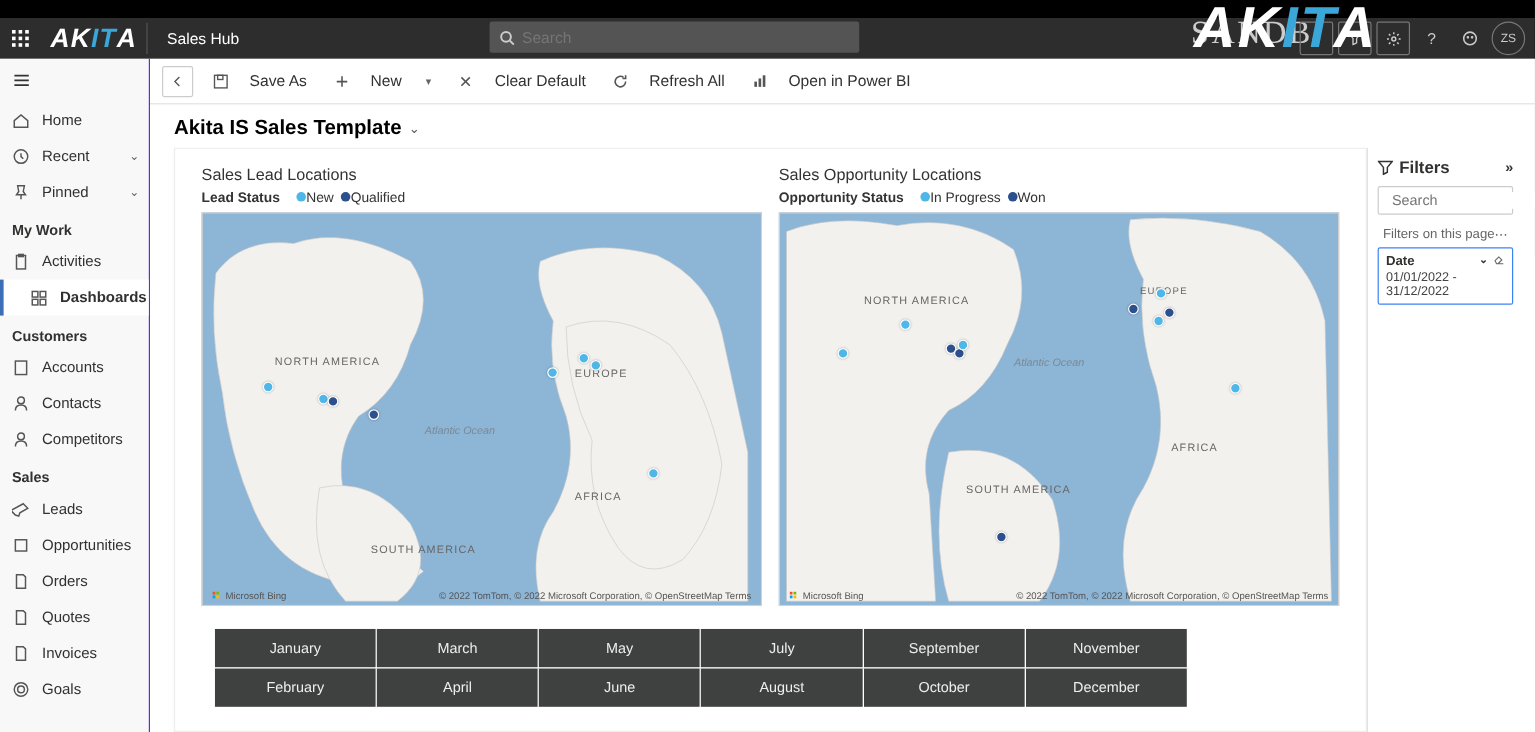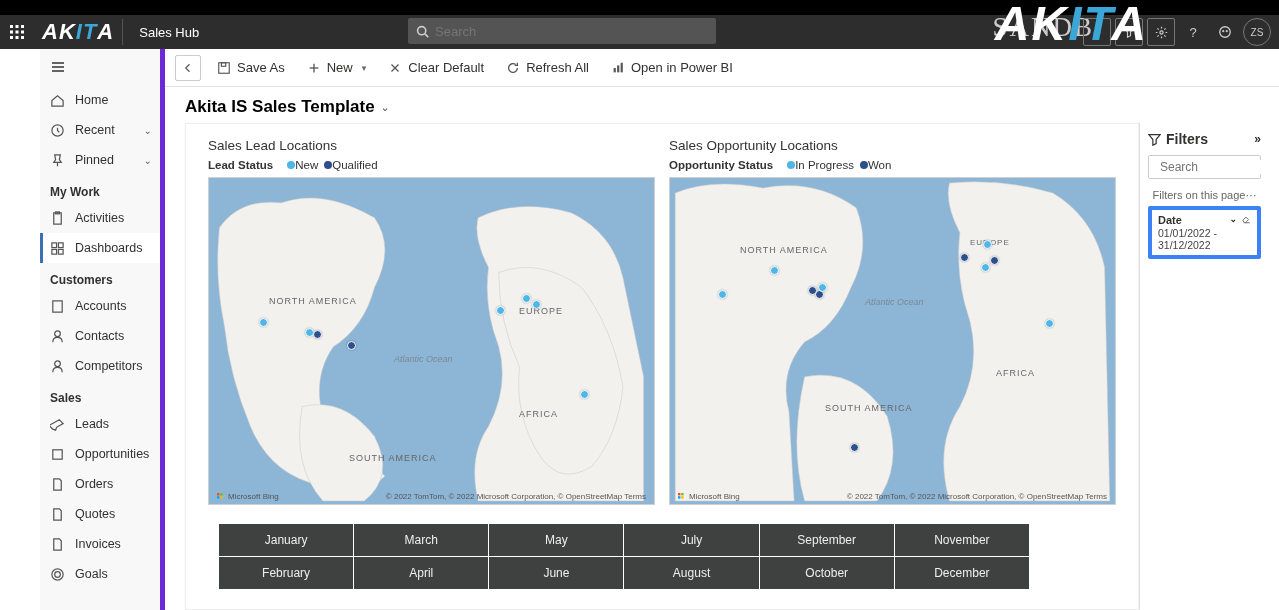--- a/index.html
+++ b/index.html
@@ -17,32 +17,32 @@
   .topicons { position:absolute; right:8px; display:flex; align-items:center; gap:4px; }
   .topicon { width:28px; height:28px; border:1px solid #777; border-radius:2px; display:flex; align-items:center; justify-content:center; color:#ccc; cursor:pointer; font-size:13px;}
   .topicon.round { border-radius:50%; }
   .topicon.noborder { border:none; }
   .overlay-logo { position:absolute; right:55px; top:0; color:#fff; text-align:left; z-index:50; pointer-events:none; }
   .overlay-logo .big { font-size:48px; font-weight:800; letter-spacing:2px; font-style:italic; line-height:1;}
   .overlay-logo .big .it { color:#3ba7d9; }
   .overlay-logo .sub { font-size:24px; font-weight:300; letter-spacing:1px; margin-top:4px;}
   
   .shell { position:absolute; top:49px; left:0; right:0; bottom:0; background:#fff; display:flex; }
-  .rail { width:125px; border-right:5px solid #6d28d9; background:#f8f8f8; overflow:hidden; position:relative;margin-left:40px;}
+  .rail { width:125px; border-right:1px solid #6d28d9; background:#f8f8f8; overflow:hidden; position:relative;}
   .hamburger { height:36px; display:flex; align-items:center; padding:0 10px; cursor:pointer; }
   .hamburger svg { width:16px; height:16px; }
   .navitem { height:30px; display:flex; align-items:center; padding:0 10px; font-size:12.5px; color:#323130; cursor:pointer; gap:10px; position:relative;}
-  .navitem.selected { background:#fff; border-left:3px solid #3b6fb6; padding-left:7px; font-weight:400;}
+  .navitem.selected { background:#fff; border-left:3px solid #3b6fb6; padding-left:22px; font-weight:700;}
   .navitem .chev { position:absolute; right:8px; color:#666; font-size:10px;}
   .navsection { font-size:12px; font-weight:700; color:#323130; padding:10px 10px 4px; }
   .navicon { width:15px; height:15px; display:inline-flex; align-items:center; justify-content:center; color:#555;}
   
   .main { flex:1; display:flex; flex-direction:column; background:#fff; }
   .cmdbar { height:38px; border-bottom:1px solid #e1e1e1; display:flex; align-items:center; padding:0 10px; gap:10px; font-size:13px; color:#323130;}
-  .cmdbtn { display:flex; align-items:center; gap:6px; cursor:pointer; padding:4px 6px; }
+  .cmdbtn { display:flex; align-items:center; gap:17px; cursor:pointer; padding:4px 6px; }
   .cmdbtn svg { width:14px; height:14px; }
   .backbtn { width:26px; height:26px; border:1px solid #ccc; border-radius:2px; display:flex; align-items:center; justify-content:center; cursor:pointer;}
   .titlebar { padding:10px 20px 6px; display:flex; align-items:center; gap:6px;}
   .titlebar h2 { font-size:17px; font-weight:600; }
   .titlebar .dd { font-size:11px; color:#555; cursor:pointer;}
   
   .canvas-row { flex:1; display:flex; gap:0; padding:0 10px 0 20px; overflow:hidden;}
   .report { flex:1; background:#fff; border:1px solid #eee; padding:14px 22px; overflow:hidden; box-shadow:0 1px 2px rgba(0,0,0,0.05);}
   .maps { display:flex; gap:14px; }
   .mapcard { flex:1; }
@@ -59,21 +59,21 @@
   .mapdot { position:absolute; width:9px; height:9px; border-radius:50%; border:1.5px solid #fff; box-shadow:0 0 2px rgba(0,0,0,0.3);}
   
   .months { margin-top:18px; border-collapse:collapse; width:812px; margin-left:10px;}
   .months td { background:#3f4040; color:#eee; font-size:12px; text-align:center; height:33px; border:1px solid #fff; cursor:pointer; width:16.6%;}
   
   .filters { width:130px; background:#fff; border-left:1px solid #e1e1e1; padding:8px 8px; font-size:12px; color:#323130;}
   .filters-head { display:flex; align-items:center; justify-content:space-between; font-weight:600; font-size:14px; margin-bottom:8px;}
   .filter-search { width:100%; height:24px; border:1px solid #ccc; border-radius:2px; display:flex; align-items:center; padding:0 6px; gap:5px; margin-bottom:10px;}
   .filter-search input { border:none; outline:none; flex:1; font-size:12px; }
   .fsection { font-size:11px; color:#666; display:flex; justify-content:center; margin-bottom:4px;}
-  .fcard { border:4px solid #3b82f6; border-radius:2px; padding:4px 6px; font-size:11px; position:relative;}
+  .fcard { border:1px solid #3b82f6; border-radius:2px; padding:4px 6px; font-size:11px; position:relative;}
   .fcard .fhead { display:flex; justify-content:space-between; align-items:center; font-weight:600;}
   .fcard .fval { color:#444; margin-top:1px; font-size:10.5px;}
 </style>
 </head>
 <body>
 
 <div class="topbar">
   <div class="waffle">
     <svg viewBox="0 0 16 16">
         <g fill="#fff">

